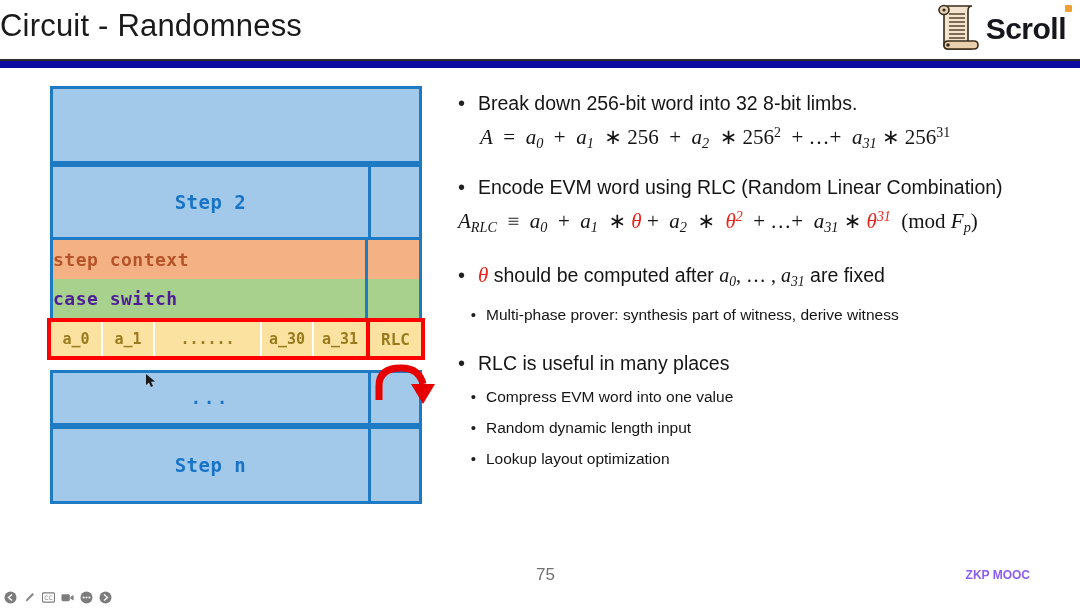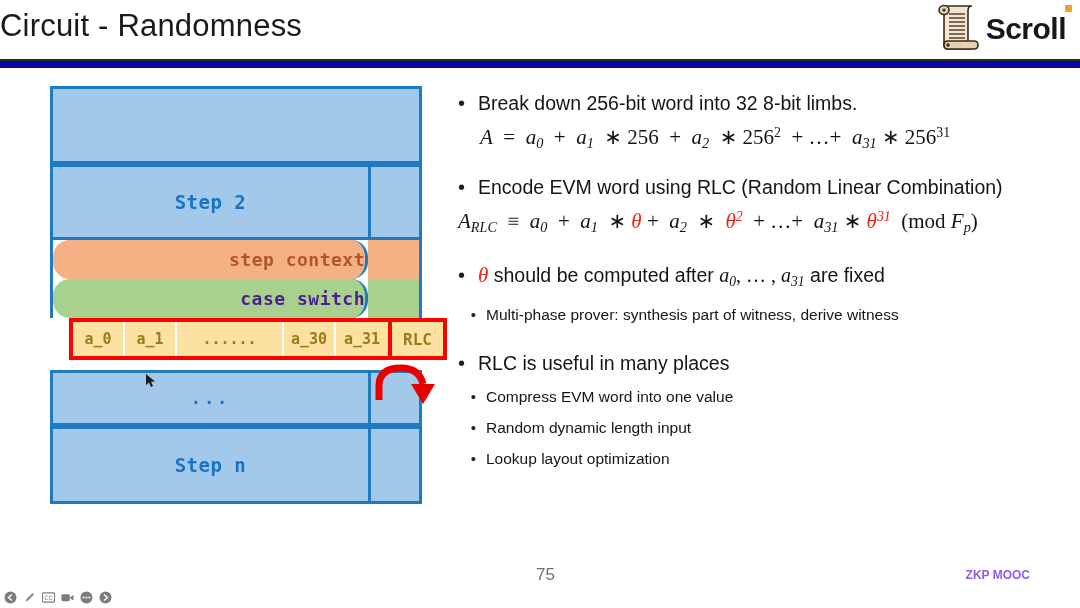--- a/index.html
+++ b/index.html
@@ -52,31 +52,31 @@
   #row-step1 { top: 0;   height: 78px; }
   #row-step2 { top: 78px; height: 76px; }
 
   
   #row-context {
     position: absolute; left: 0; top: 154px; width: 372px; height: 78px;
     border-left: 3px solid #1f7ac4; border-right: 3px solid #1f7ac4;
     display: flex; flex-direction: column;
   }
   .band { flex: 1 1 50%; display: flex; position: relative; }
-  .band .bm { flex: 0 0 315px; display: flex; align-items: center; justify-content: flex-end; border-right: 3px solid #1f7ac4; border-radius: 17px; }
+  .band .bm { flex: 0 0 315px; display: flex; align-items: center; justify-content: flex-start; border-right: 3px solid #1f7ac4; }
   .band .bs { flex: 1 1 auto; }
   #band-context .bm, #band-context .bs { background: #f4b183; }
   #band-switch  .bm, #band-switch  .bs { background: #a9d18e; }
   #label-step-context { font-family: "DejaVu Sans Mono", monospace; font-size: 18px; font-weight: 700; color: #b5542a; letter-spacing: .5px; }
   #label-case-switch  { font-family: "DejaVu Sans Mono", monospace; font-size: 18px; font-weight: 700; color: #4c1d95; letter-spacing: .5px; }
 
   
   #row-limbs {
     position: absolute; left: -3px; top: 232px; width: 378px; height: 42px;
-    border: 4px solid #ff0000; display: flex; background: #fbe2a0; margin-left: 22px;
+    border: 4px solid #ff0000; display: flex; background: #fbe2a0;
   }
   #limbs-main {
     flex: 0 0 319px; display: flex; border-right: 4px solid #ff0000; background: #fbe2a0;
   }
   .limb {
     display: flex; align-items: center; justify-content: center;
     border-right: 2px solid #ffffff; background: #fbe2a0;
     font-family: "DejaVu Sans Mono", monospace; font-size: 15px; font-weight: 700; color: #9a7a1e;
   }
   .limb:last-child { border-right: none; }

